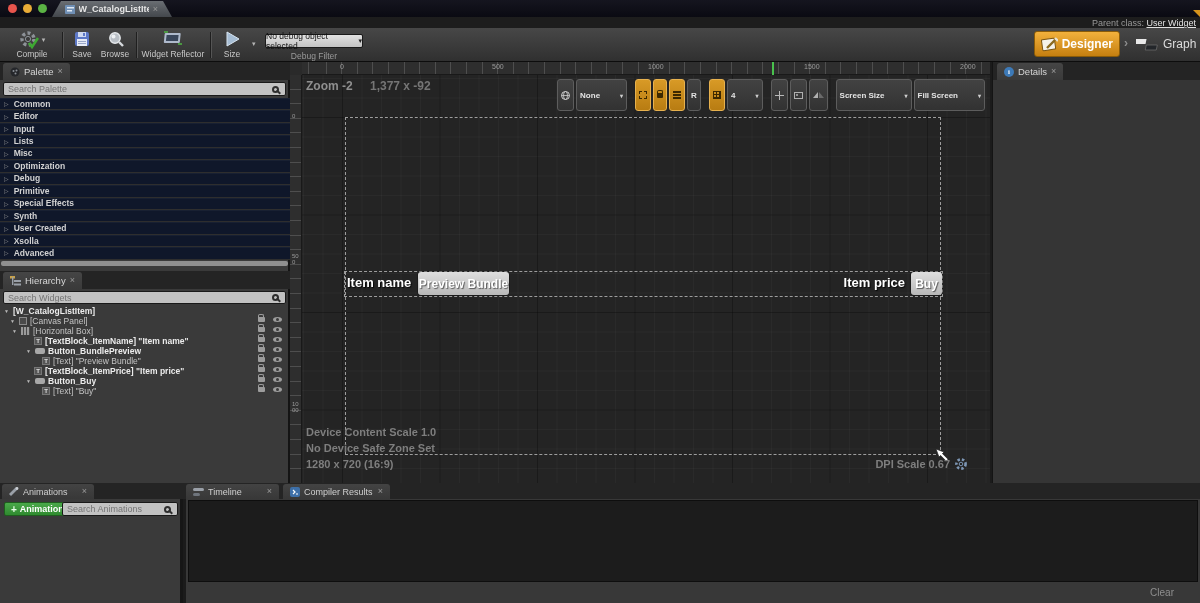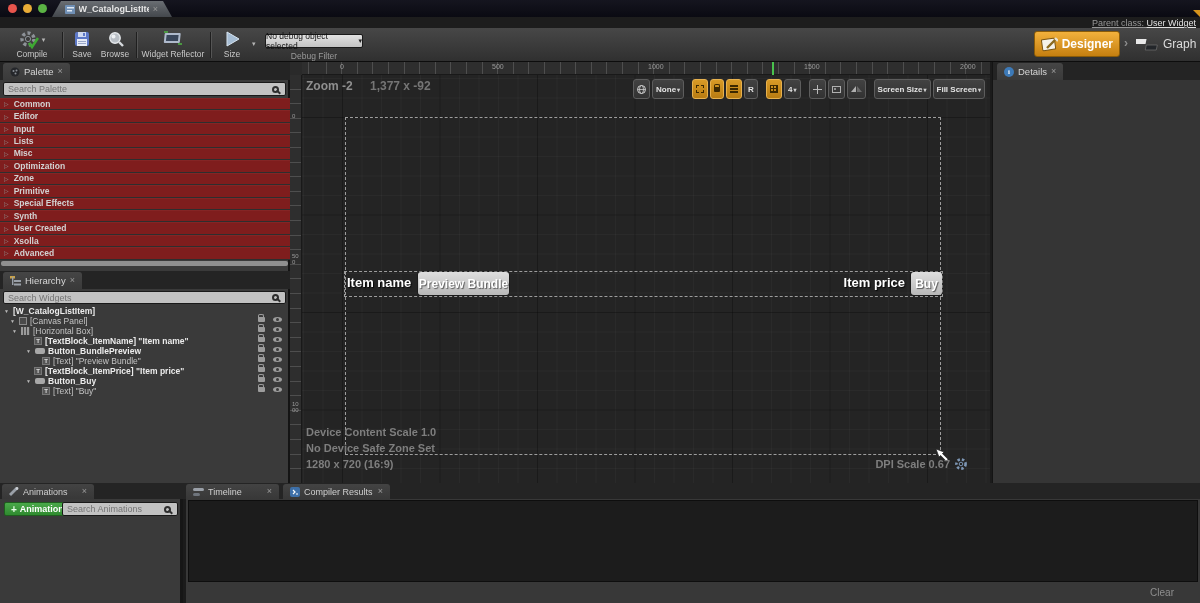--- a/index.html
+++ b/index.html
@@ -12,21 +12,21 @@
   .tl-dot { width:9px; height:9px; border-radius:50%; top:4px; }
   .doc-tab { left:52px; top:1px; width:120px; height:16px; background:linear-gradient(#6a6e73,#43474c);
              clip-path:polygon(9px 0, calc(100% - 9px) 0, 100% 100%, 0 100%);
              display:flex; align-items:center; gap:4px; padding:0 14px 0 13px; }
   .doc-tab .ttl { font-size:9px; font-weight:bold; color:#e6e6e6; white-space:nowrap; overflow:hidden; }
   .tab-x { color:#9a9a9a; font-size:9px; line-height:9px; margin-left:auto; }
   .corner-orange { width:0; height:0; border-style:solid; }
 
   
   .parentstrip { left:0; top:17px; width:1200px; height:11px; background:#1d1d1d; }
-  .parentstrip .wrap { position:absolute; right:4px; top:1px; font-size:9px; color:#989898;text-decoration:underline; }
+  .parentstrip .wrap { position:absolute; right:4px; top:1px; font-size:9px; color:#989898; }
   .parentstrip .val { color:#e2e2e2; text-decoration:underline; }
 
   
   .toolbar { left:0; top:28px; width:1200px; height:34px; background:linear-gradient(#474747,#303030); border-bottom:1px solid #0d0d0d; }
   .tbtn { position:absolute; top:2px; height:30px; display:flex; flex-direction:column; align-items:center; justify-content:space-between; padding:1px 2px; }
   .tbtn .lbl { font-size:8.5px; color:#c9c9c9; white-space:nowrap; }
   .tsep { position:absolute; top:4px; width:1px; height:26px; background:#1f1f1f; box-shadow:1px 0 0 #555; }
   .caret { color:#b5b5b5; font-size:7px; }
   .combo { position:absolute; left:265px; top:6px; width:98px; height:14px; background:linear-gradient(#e2e2e2,#c3c3c3); border:1px solid #1a1a1a; border-radius:2px; font-size:8.5px; color:#111; display:flex; align-items:center; justify-content:center; gap:15px; }
   .combo .caret { color:#222; }
@@ -44,21 +44,21 @@
           display:flex; align-items:center; gap:4px; padding:0 7px; }
   .ptab .lbl { font-size:9.5px; color:#d6d6d6; white-space:nowrap; }
   .searchbox { position:absolute; background:#c2c2c2; border:1px solid #191919; border-radius:2px; display:flex; align-items:center; }
   .searchbox input { flex:1; min-width:0; border:none; outline:none; background:transparent; font-size:9px; color:#333; padding:0 4px; font-family:"Liberation Sans",sans-serif; }
   .mag { width:7px; height:7px; border:2px solid #2e2e2e; border-radius:50%; position:relative; margin-right:6px; flex:none; }
   .mag:after { content:""; position:absolute; width:5px; height:2px; background:#2e2e2e; transform:rotate(45deg); right:-4px; bottom:-2px; }
 
   
   .left-panel { left:0; top:62px; width:290px; height:421px; background:#3a3a3a; border-right:2px solid #141414; }
   .pal-rows { position:absolute; left:0; top:36px; width:290px; }
-  .prow { height:12.45px; background:#7f1d1d; border-bottom:1px solid #2e2e2e; box-shadow:inset 0 1px 0 rgba(255,255,255,.04);
+  .prow { height:12.45px; background:#0f172a; border-bottom:1px solid #2e2e2e; box-shadow:inset 0 1px 0 rgba(255,255,255,.04);
           display:flex; align-items:center; gap:5px; padding-left:4px; }
   .prow .tri { color:#8f8f8f; font-size:6px; }
   .prow .lbl { font-size:8.5px; font-weight:bold; color:#d2d2d2; }
   .pal-scroll { position:absolute; left:1px; top:199px; width:287px; height:5px; background:#8f8f8f; border-radius:2px; }
 
   
   .hier-rows { position:absolute; left:0; top:244px; width:290px; }
   .hrow { height:10px; display:flex; align-items:center; gap:3px; position:relative; }
   .hrow .exp { color:#b8b8b8; font-size:5px; width:6px; }
   .hrow .lbl { font-size:8.5px; color:#c4c4c4; white-space:nowrap; }
@@ -88,22 +88,22 @@
       background-image:
         linear-gradient(rgba(0,0,0,.38) 1px, transparent 1px),
         linear-gradient(90deg, rgba(0,0,0,.38) 1px, transparent 1px),
         linear-gradient(rgba(255,255,255,.028) 1px, transparent 1px),
         linear-gradient(90deg, rgba(255,255,255,.028) 1px, transparent 1px);
       background-size:97.5px 97.5px, 97.5px 97.5px, 19.5px 19.5px, 19.5px 19.5px;
       background-position:40px 42px; }
   .zoomlbl { position:absolute; left:16px; top:17px; font-size:12px; font-weight:bold; color:#8f8f8f; }
   .coordlbl { position:absolute; left:80px; top:17px; font-size:12px; font-weight:bold; color:#757575; }
   .cv-toolbar { position:absolute; top:17px; right:5px; display:flex; gap:2px; align-items:center; }
-  .cbtn { height:20px; min-width:14px; background:linear-gradient(#424242,#323232); border:1px solid #5d5d5d; border-radius:3px;
-          display:flex; align-items:center; justify-content:flex-start; gap:1px; padding:0 3px; font-size:8px; font-weight:bold; color:#e4e4e4; }
+  .cbtn { height:32px; min-width:14px; background:linear-gradient(#424242,#323232); border:1px solid #5d5d5d; border-radius:3px;
+          display:flex; align-items:center; justify-content:flex-start; gap:20px; padding:0 3px; font-size:8px; font-weight:bold; color:#e4e4e4; }
   .cbtn.orange { background:linear-gradient(#d89a26,#b87c12); border-color:#e7b14e; color:#3c2800; }
   .cbtn .caret { font-size:6px; color:#cfcfcf; }
   .gap6 { width:4px; }
   .icon-dashedsq { width:8px; height:8px; border:1px dashed #3c2800; }
   .icon-bars { width:8px; height:8px; background:repeating-linear-gradient(180deg,#3c2800 0 2px,transparent 2px 3px); }
   .icon-grid { width:8px; height:8px; background:
         repeating-linear-gradient(90deg,#3c2800 0 1px,transparent 1px 3px),
         repeating-linear-gradient(180deg,#3c2800 0 1px,transparent 1px 3px); border-right:1px solid #3c2800; border-bottom:1px solid #3c2800; }
   .icon-lockdark { width:6px; height:5px; background:#3c2800; border-radius:1px; position:relative; }
   .icon-lockdark:before { content:""; position:absolute; top:-3px; left:0; width:4px; height:3px; border:1px solid #3c2800; border-bottom:none; border-radius:2px 2px 0 0; }
@@ -278,21 +278,21 @@
     <div class="prow">
         <span class="tri">▷</span>
         <span class="lbl">Misc</span>
       </div>
     <div class="prow">
         <span class="tri">▷</span>
         <span class="lbl">Optimization</span>
       </div>
     <div class="prow">
         <span class="tri">▷</span>
-        <span class="lbl">Zone</span>
+        <span class="lbl">Debug</span>
       </div>
     <div class="prow">
         <span class="tri">▷</span>
         <span class="lbl">Primitive</span>
       </div>
     <div class="prow">
         <span class="tri">▷</span>
         <span class="lbl">Special Effects</span>
       </div>
     <div class="prow">

